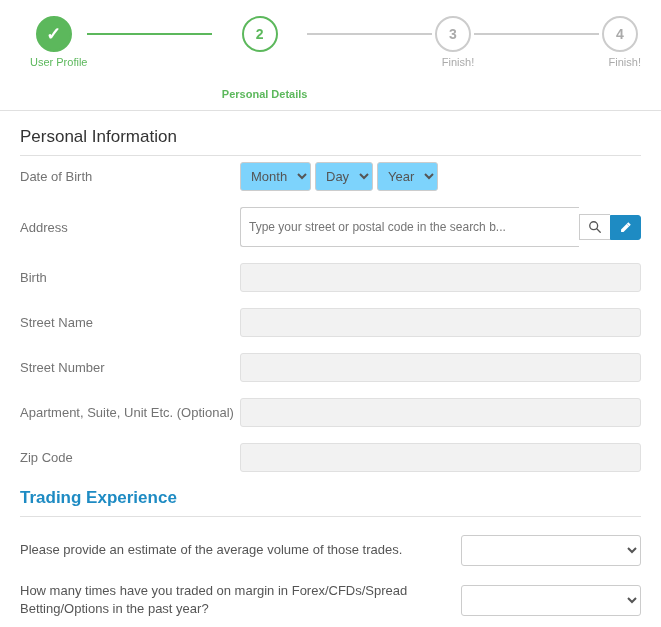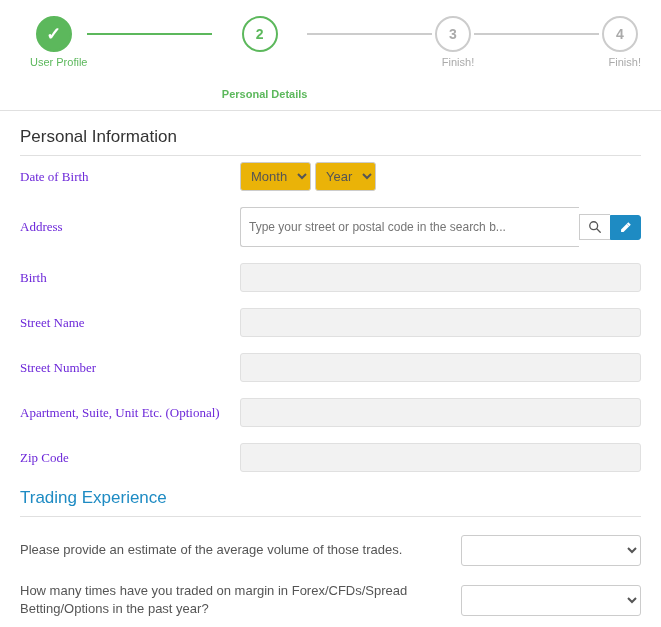--- a/index.html
+++ b/index.html
@@ -94,40 +94,39 @@
     
     .form-row {
       display: flex;
       align-items: center;
       margin-bottom: 16px;
     }
     .form-label {
       width: 220px;
       min-width: 220px;
       font-size: 13px;
-      color: #6d28d9;
-      font-family: Liberation Serif, serif;
+      color: #737373;
     }
     .form-control-wrap {
       flex: 1;
       display: flex;
       align-items: center;
     }
 
     
     .dob-selects {
       display: flex;
       gap: 4px;
     }
     .dob-select {
       padding: 5px 6px;
       border: 1px solid #ccc;
       border-radius: 3px;
       font-size: 13px;
-      background: #eab308;
+      background: #7dd3fc;
       color: #555;
       cursor: pointer;
       appearance: auto;
     }
 
     
     .address-wrap {
       display: flex;
       flex: 1;
       align-items: center;
@@ -172,21 +171,21 @@
       border-radius: 3px;
       background: #f2f2f2;
       font-size: 13px;
       color: #999;
       outline: none;
     }
 
     
     .section-title2 {
       font-size: 17px;
-      font-weight: normal;
+      font-weight: bold;
       color: #1e8bc3;
       border-bottom: 1px solid #e0e0e0;
       padding-bottom: 8px;
       margin-bottom: 18px;
       margin-top: 8px;
     }
 
     .trading-row {
       display: flex;
       align-items: center;
@@ -262,20 +261,23 @@
 <div class="content">
 
   <h2 class="section-title">Personal Information</h2>
 
   <div class="form-row">
     <div class="form-label">Date of Birth</div>
     <div class="form-control-wrap">
       <div class="dob-selects">
         <select class="dob-select">
           <option>Month</option>
+        </select>
+        <select class="dob-select">
+          <option>Day</option>
         </select>
         <select class="dob-select">
           <option>Year</option>
         </select>
       </div>
     </div>
   </div>
 
   <div class="form-row">
     <div class="form-label">Address</div>

